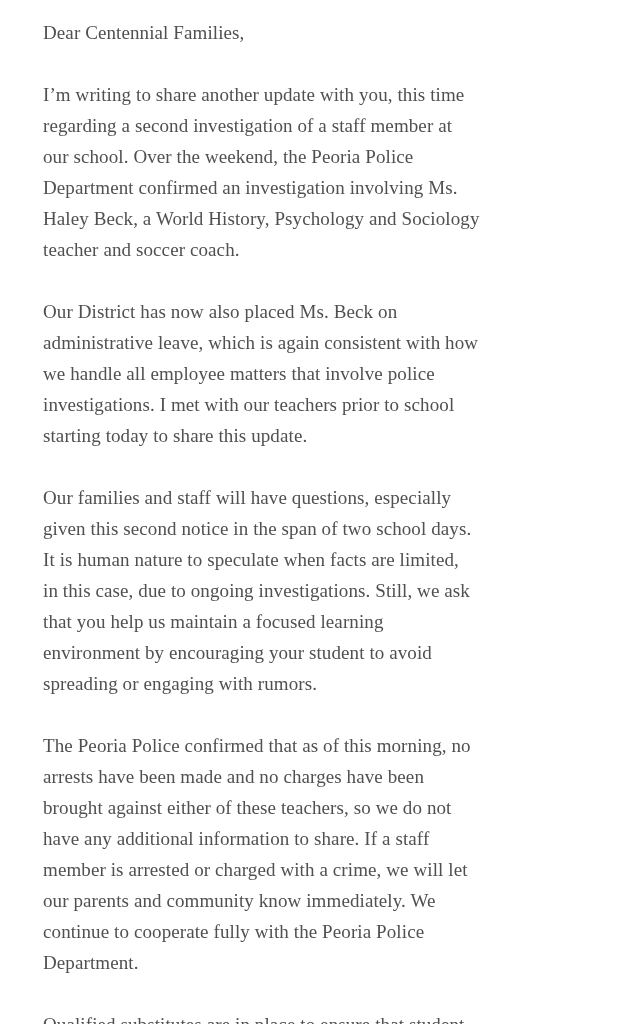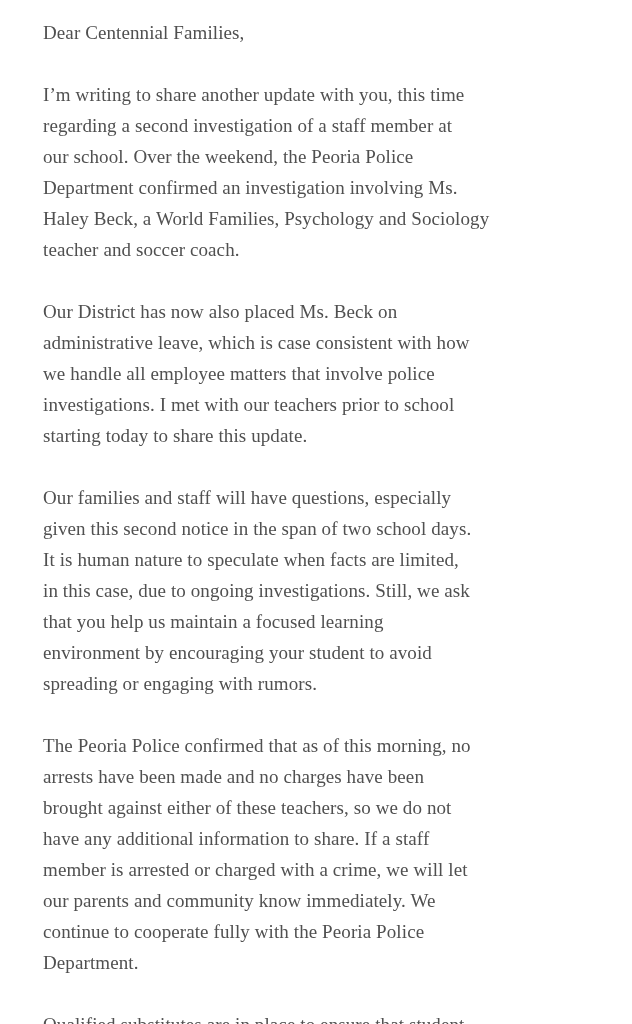--- a/index.html
+++ b/index.html
@@ -37,24 +37,24 @@
 </head>
 <body>
 
 <div class="page">
   <div class="letter">
     <p>Dear Centennial Families,</p>
     <p>I’m writing to share another update with you, this time
 regarding a second investigation of a staff member at
 our school. Over the weekend, the Peoria Police
 Department confirmed an investigation involving Ms.
-Haley Beck, a World Families, Psychology and Sociology
+Haley Beck, a World History, Psychology and Sociology
 teacher and soccer coach.</p>
     <p>Our District has now also placed Ms. Beck on
-administrative leave, which is case consistent with how
+administrative leave, which is again consistent with how
 we handle all employee matters that involve police
 investigations. I met with our teachers prior to school
 starting today to share this update.</p>
     <p>Our families and staff will have questions, especially
 given this second notice in the span of two school days.
 It is human nature to speculate when facts are limited,
 in this case, due to ongoing investigations. Still, we ask
 that you help us maintain a focused learning
 environment by encouraging your student to avoid
 spreading or engaging with rumors.</p>

